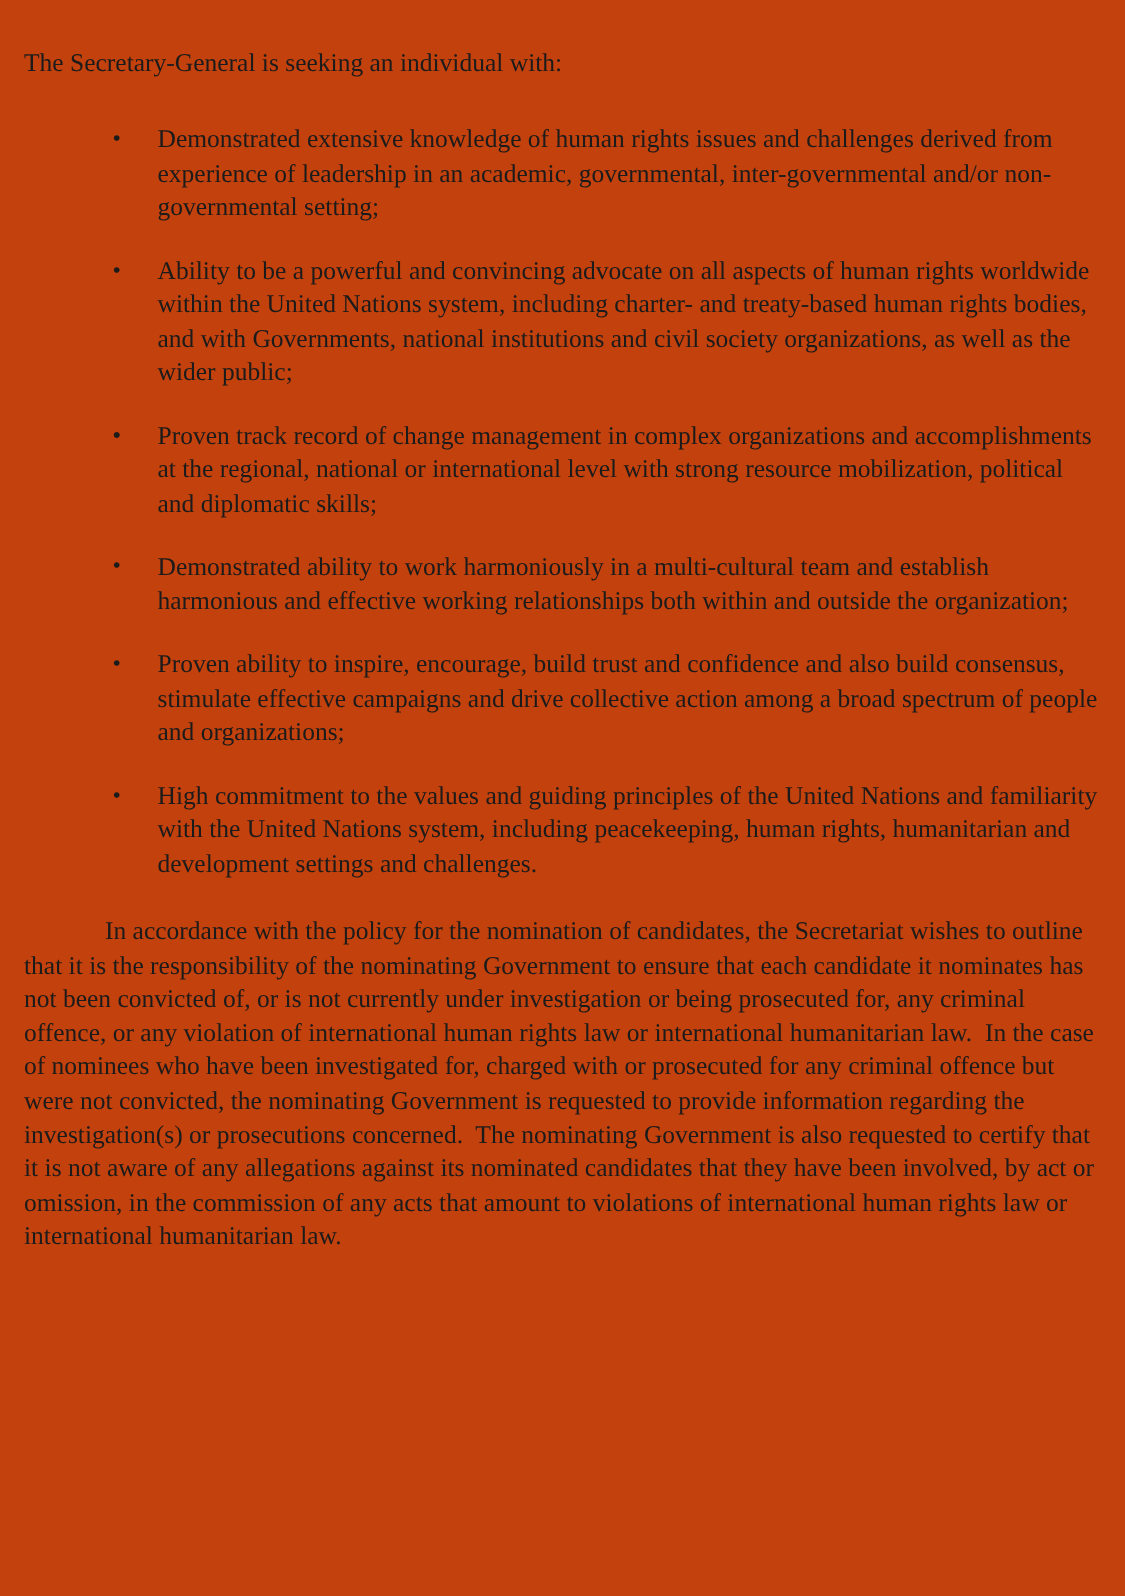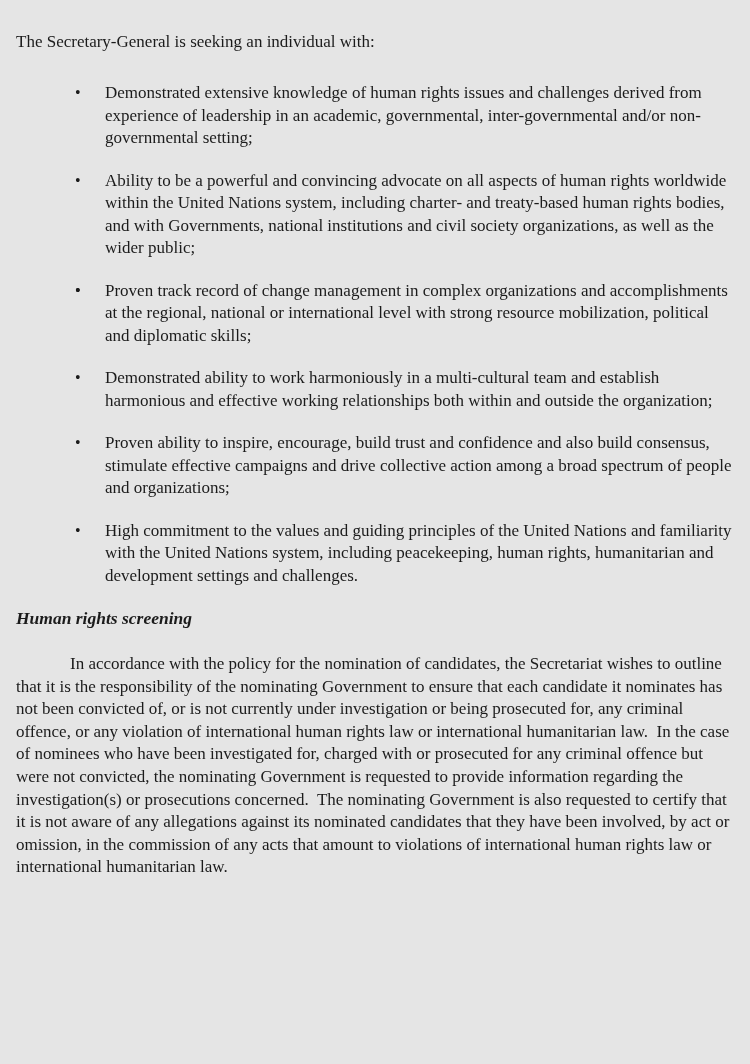--- a/index.html
+++ b/index.html
@@ -9,21 +9,21 @@
     background: #ffffff;
     color: #1b1b1b;
     font-family: "Liberation Serif", "DejaVu Serif", serif;
     overflow: hidden;
   }
   .page {
     box-sizing: border-box;
     width: 750px;
     height: 1064px;
     padding: 30px 10px 20px 16px;
-    background: #e5e5e5;
+    background: #c2410c;
   }
   .intro {
     margin: 0;
     font-size: 17px;
     line-height: 23px;
   }
   .bullets {
     list-style: none;
     margin: 29px 0 0 0;
     padding: 0;
@@ -81,17 +81,16 @@
       <span class="marker">•</span><span class="li-text">Demonstrated ability to work harmoniously in a multi-cultural team and establish harmonious and effective working relationships both within and outside the organization;</span>
     </li>
     <li>
       <span class="marker">•</span><span class="li-text">Proven ability to inspire, encourage, build trust and confidence and also build consensus, stimulate effective campaigns and drive collective action among a broad spectrum of people and organizations;</span>
     </li>
     <li>
       <span class="marker">•</span><span class="li-text">High commitment to the values and guiding principles of the United Nations and familiarity with the United Nations system, including peacekeeping, human rights, humanitarian and development settings and challenges.</span>
     </li>
   </ul>
 
-  <h2 class="section-heading">Human rights screening</h2>
 
   <p class="body-para">In accordance with the policy for the nomination of candidates, the Secretariat wishes to outline that it is the responsibility of the nominating Government to ensure that each candidate it nominates has not been convicted of, or is not currently under investigation or being prosecuted for, any criminal offence, or any violation of international human rights law or international humanitarian law.  In the case of nominees who have been investigated for, charged with or prosecuted for any criminal offence but were not convicted, the nominating Government is requested to provide information regarding the investigation(s) or prosecutions concerned.  The nominating Government is also requested to certify that it is not aware of any allegations against its nominated candidates that they have been involved, by act or omission, in the commission of any acts that amount to violations of international human rights law or international humanitarian law.</p>
 
 </div>
 
 </body></html>

